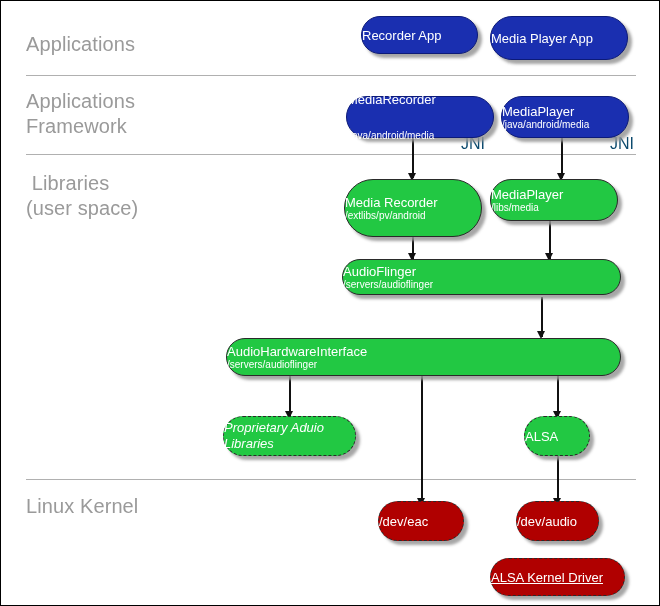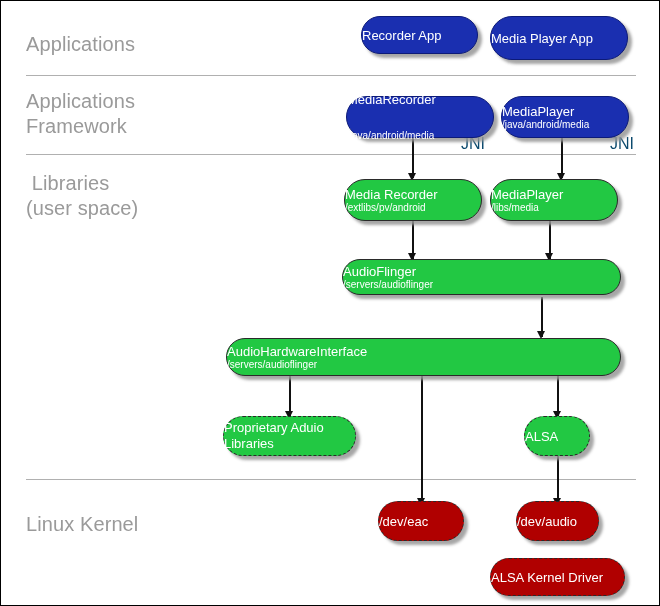--- a/index.html
+++ b/index.html
@@ -72,21 +72,21 @@
   .node .title {
     font-size: 13px;
     line-height: 15px;
     white-space: pre;
   }
   .node .sub {
     font-size: 10px;
     line-height: 12px;
     white-space: pre;
   }
-  .node.two-line .title { line-height: 16px; }
+  .node.two-line .title { line-height: 16px; font-style: italic; }
   .node-blue {
     background: #1a2fb0;
     border: 1.5px solid #0c1a78;
   }
   .node-green {
     background: #22c843;
     border: 1.5px solid #2a2a2a;
   }
   .node-green-dashed {
     background: #22c843;
@@ -107,21 +107,21 @@
   <div class="divider" style="top:478px;"></div>
 
   <div class="layer-label" style="left:25px; top:31px;">Applications</div>
 
   <div class="layer-label" style="left:25px; top:88px;">Applications
 Framework</div>
 
   <div class="layer-label" style="left:25px; top:170px;"> Libraries
 (user space)</div>
 
-  <div class="layer-label" style="left:25px; top:493px;margin-top:18px;">Linux Kernel</div>
+  <div class="layer-label" style="left:25px; top:493px;">Linux Kernel</div>
 
   <div class="edge" style="left:411px; top:137px; height:40px;"></div>
   <div class="arrowhead" style="left:407px; top:172px;"></div>
   <div class="edge-label" style="left:418px; top:136px;">JNI</div>
 
   <div class="edge" style="left:560px; top:137px; height:40px;"></div>
   <div class="arrowhead" style="left:556px; top:172px;"></div>
   <div class="edge-label" style="left:567px; top:136px;">JNI</div>
 
   <div class="edge" style="left:411px; top:220px; height:38px;"></div>
@@ -156,21 +156,21 @@
   <div class="node node-blue" style="left:345px; top:95px; width:148px; height:42px;gap:23px;">
     <span class="title">MediaRecorder</span>
     <span class="sub">/java/android/media</span>
   </div>
 
   <div class="node node-blue" style="left:500px; top:95px; width:128px; height:42px;">
     <span class="title">MediaPlayer</span>
     <span class="sub">/java/android/media</span>
   </div>
 
-  <div class="node node-green" style="left:343px; top:178px; width:138px; height:42px;">
+  <div class="node node-green" style="left:343px; top:178px; width:138px; height:58px;">
     <span class="title">Media Recorder</span>
     <span class="sub">/extlibs/pv/android</span>
   </div>
 
   <div class="node node-green" style="left:489px; top:178px; width:128px; height:42px;">
     <span class="title">MediaPlayer</span>
     <span class="sub">/libs/media</span>
   </div>
 
   <div class="node node-green" style="left:341px; top:258px; width:279px; height:36px;">
@@ -194,17 +194,17 @@
 
   <div class="node node-green-dashed" style="left:523px; top:415px; width:66px; height:40px;">
     <span class="title">ALSA</span>
   </div>
 
   <div class="node node-red-dashed" style="left:515px; top:500px; width:83px; height:40px;">
     <span class="title">/dev/audio</span>
   </div>
 
 
-  <div class="node node-red-dashed" style="left:489px; top:557px; width:135px; height:38px;">
+  <div class="node node-red-dashed" style="left:489px; top:557px; width:135px; height:38px;text-decoration:underline;">
     <span class="title">ALSA Kernel Driver</span>
   </div>
 
 </div>
 
 </body></html>

